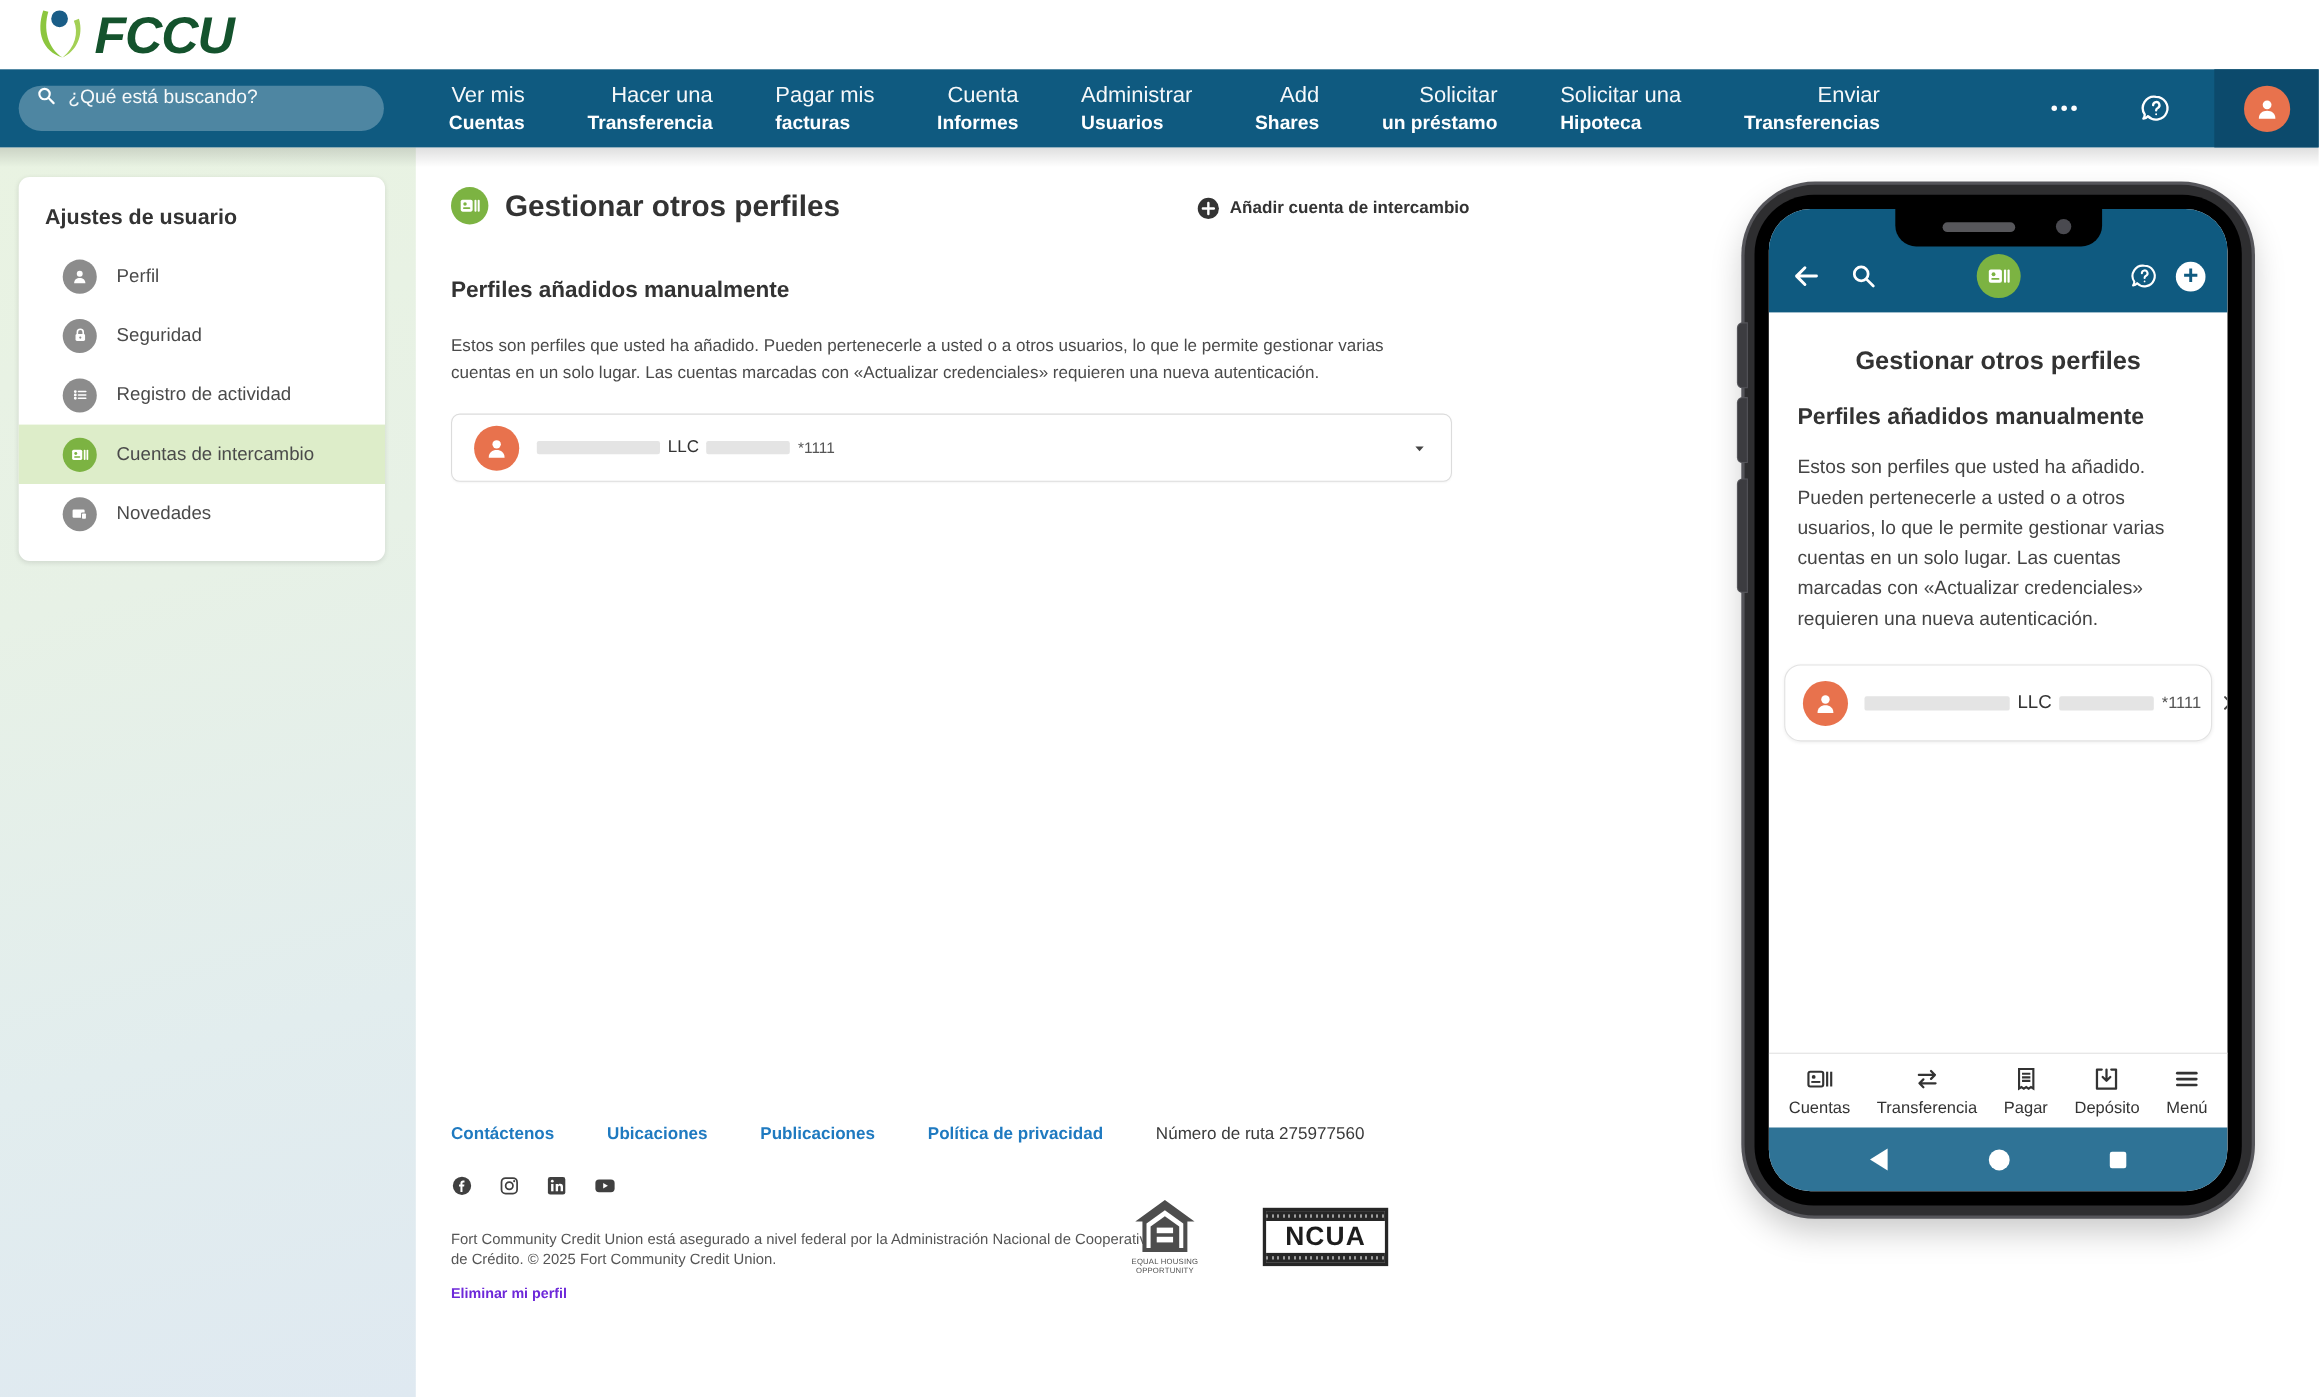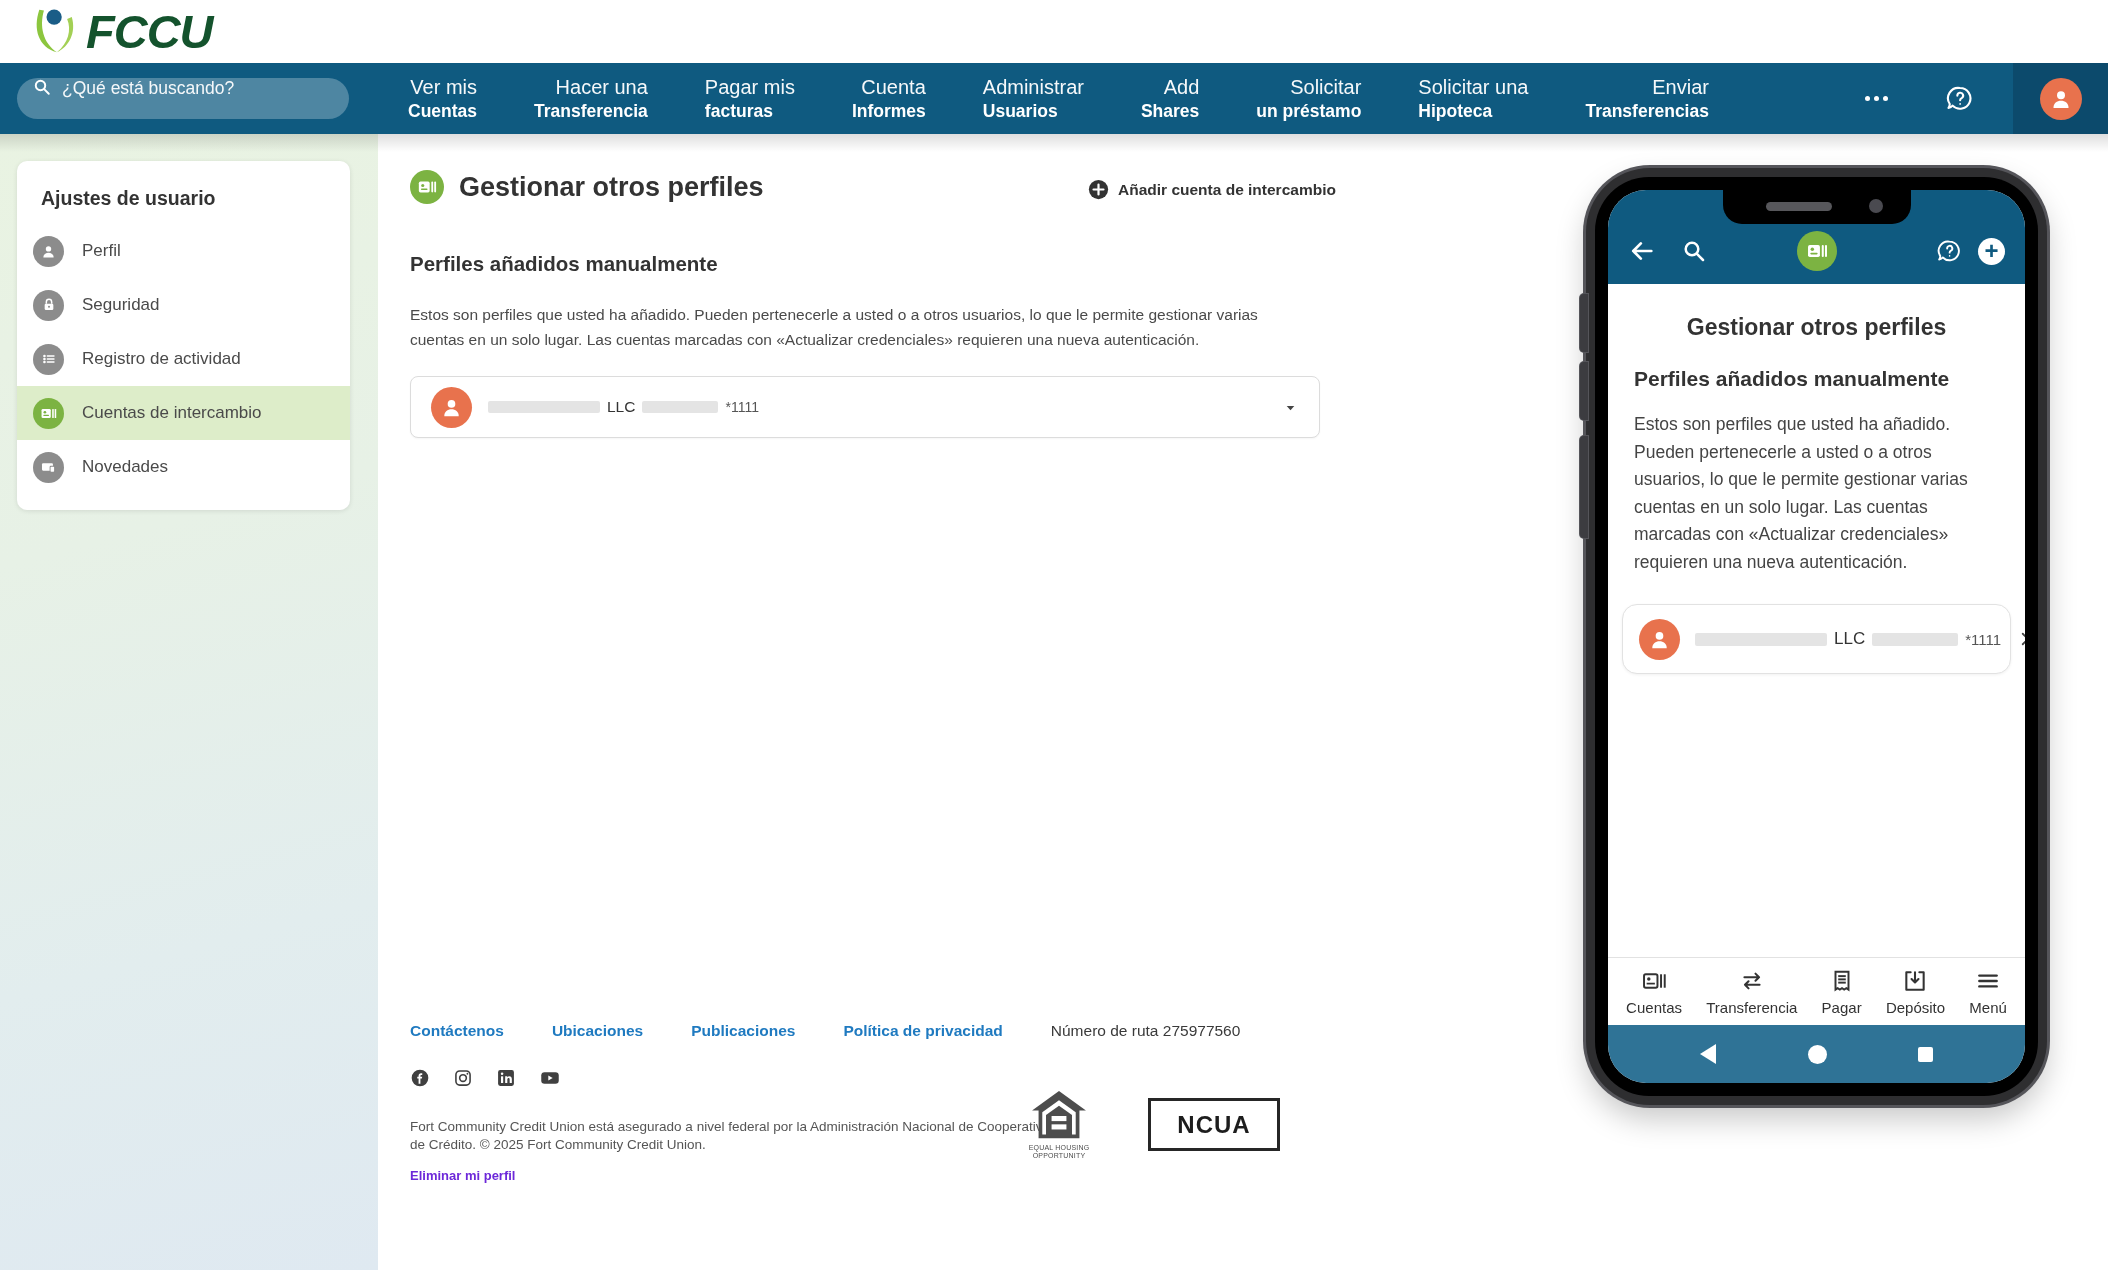--- a/index.html
+++ b/index.html
@@ -35,21 +35,21 @@
 
   .top-shade { position:absolute; top:134px; left:0; width:2108px; height:18px;
     background:linear-gradient(rgba(0,0,0,.13), rgba(0,0,0,0)); z-index:2; pointer-events:none; }
 
   
   .left-strip { position:absolute; top:134px; left:0; width:378px; height:1136px;
     background:linear-gradient(165deg, #e9f3e2 0%, #e7f1e6 35%, #e2edee 70%, #dfe9f1 100%); }
   .sidebar-card { position:absolute; top:161px; left:17px; width:333px; background:#fff; border-radius:10px;
     box-shadow:0 1px 5px rgba(0,0,0,.10); padding:26px 0 16px 0; }
   .sidebar-title { font-size:19.5px; font-weight:700; color:#333; margin:0 0 14px 24px; }
-  .side-item { height:54px; display:flex; align-items:center; gap:18px; padding-left:16px; cursor:pointer; }
+  .side-item { height:54px; display:flex; align-items:center; gap:18px; padding-left:40px; cursor:pointer; }
   .side-item .circ { width:31px; height:31px; border-radius:50%; background:#8C8C8C; flex:0 0 auto;
     display:flex; align-items:center; justify-content:center; }
   .side-item .lbl { font-size:17px; color:#4a4a4a; }
   .side-item.active { background:#DDEDC9; }
   .side-item.active .circ { background:#7CB342; }
 
   
   .main-header { position:absolute; left:410px; top:170px; display:flex; align-items:center; gap:15px; }
   .badge-green { width:34px; height:34px; border-radius:50%; background:#7CB342; display:flex; align-items:center; justify-content:center; }
   .page-title { font-size:27px; font-weight:700; color:#333; }
@@ -74,22 +74,22 @@
   .footer { position:absolute; left:410px; top:1022px; width:980px; }
   .footer-links { display:flex; align-items:center; gap:48px; }
   .flink { font-size:15.5px; font-weight:600; color:#1F7AC0; cursor:pointer; text-decoration:none; }
   .routing { font-size:15.5px; color:#3a3a3a; }
   .social-row { display:flex; align-items:center; gap:23px; margin-top:28px; color:#404040; }
   .social-row span { cursor:pointer; color:#404040; }
   .disclaimer { margin-top:30px; width:665px; font-size:13.5px; color:#555; line-height:17.5px; }
   .delete-link { display:inline-block; margin-top:15px; font-size:13px; font-weight:700; color:#6d28d9; cursor:pointer; }
   .eh-logo { position:absolute; left:618px; top:68px; width:62px; text-align:center; color:#4d4d4d; }
   .eh-caption { font-size:7px; line-height:8px; color:#4d4d4d; margin-top:2px; letter-spacing:.2px; }
-  .ncua-box { position:absolute; left:738px; top:76px; width:132px; height:53px; border:3px solid #262626;
-    background:#fff; display:flex; flex-direction:row; }
+  .ncua-box { position:absolute; left:738px; top:76px; width:114px; height:53px; border:3px solid #262626;
+    background:#fff; display:flex; flex-direction:column; }
   .ncua-band { height:9px; background:#262626;
     background-image:repeating-linear-gradient(90deg, rgba(255,255,255,.55) 0 2px, rgba(0,0,0,0) 2px 5px);
     background-size:auto 3px; background-position:center; background-repeat:no-repeat; }
   .ncua-band { background-color:#262626; }
   .ncua-text { flex:1; display:flex; align-items:center; justify-content:center;
     font-size:24px; font-weight:800; letter-spacing:1px; color:#1d1d1d; }
 
   
   .phone { position:absolute; left:1586px; top:168px; width:461px; height:937px; z-index:4; }
   .phone-outer { position:absolute; inset:0; border-radius:64px; background:#2e2e30;

